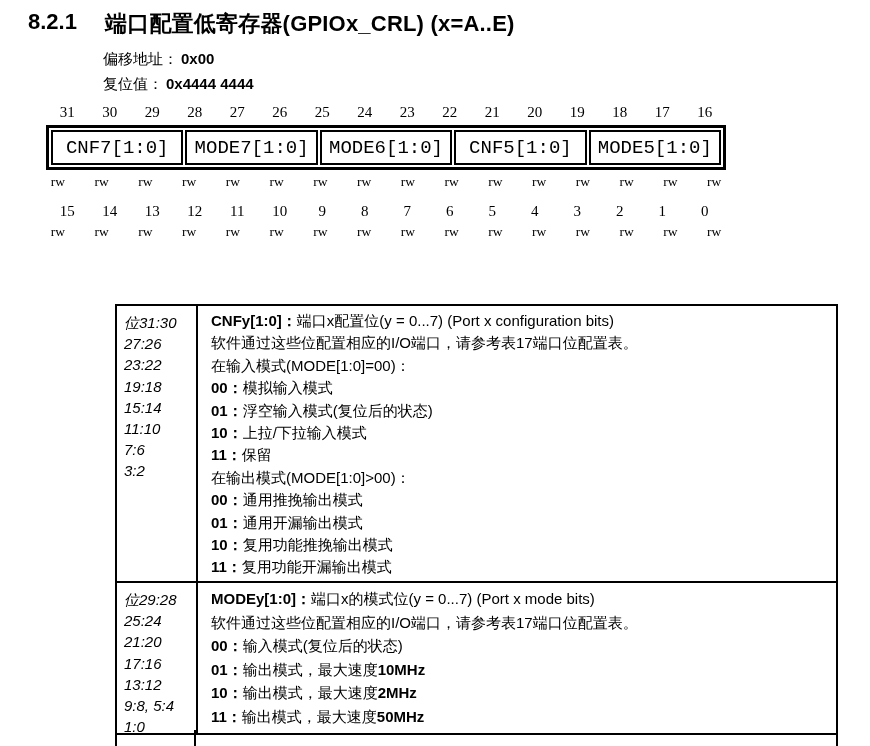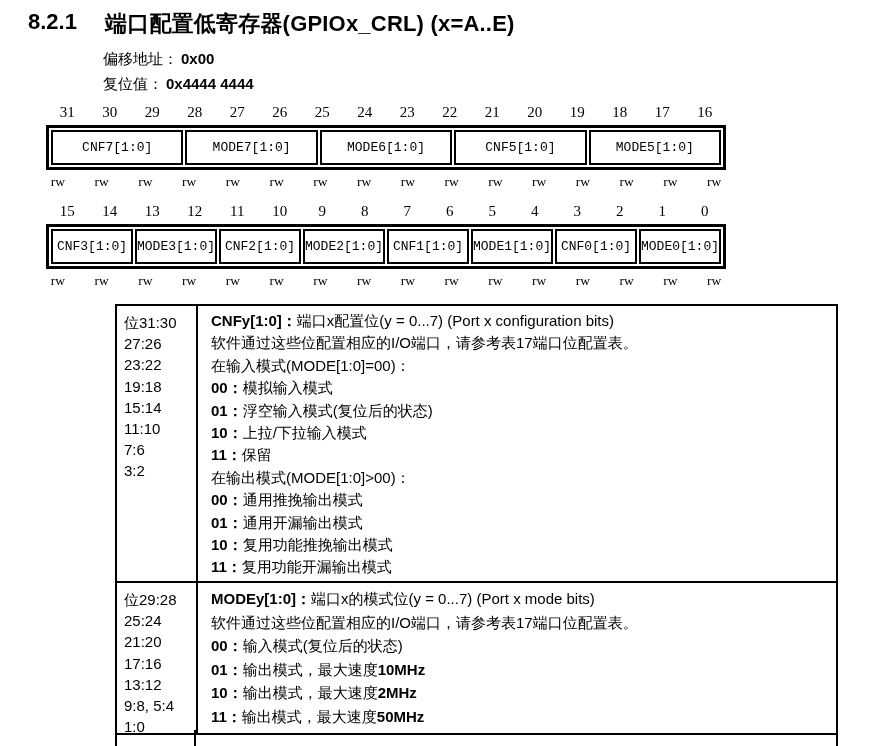--- a/index.html
+++ b/index.html
@@ -23,32 +23,32 @@
 
   
   .reg-group{position:absolute;left:46px;width:680px;}
   .reg-group-high{top:104px;}
   .reg-group-low{top:203px;}
   .bits-row{display:flex;height:17px;margin-bottom:4px;
     font-family:"Liberation Serif",serif;font-size:15px;}
   .bits-row span{flex:1;text-align:center;}
   .field-row{display:flex;gap:2px;border:3px solid #000;padding:2px;height:45px;}
   .field-cell{flex:1;border:2px solid #000;display:flex;align-items:center;justify-content:center;
-    font-family:"Liberation Mono",monospace;font-size:13px;white-space:nowrap;}
+    font-family:"Liberation Mono",monospace;font-size:19px;white-space:nowrap;}
   .access-row{display:flex;margin-top:4px;
     font-family:"Liberation Serif",serif;font-size:13.5px;gap:20px;}
   .access-row span{flex:1;text-align:center;}
 
   
   .desc-table{position:absolute;left:115px;top:304px;width:723px;border:2px solid #000;}
   .desc-row{display:flex;}
   .desc-row-cnf{height:277px;border-bottom:2px solid #000;}
   .desc-row-mode{height:150px;}
   .desc-bits{width:81px;border-right:2px solid #000;padding:6px 2px 0 7px;
-    font-size:15px;line-height:21.2px;white-space:nowrap;}
+    font-size:15px;line-height:21.2px;white-space:nowrap;font-style:italic;}
   .desc-text{flex:1;padding:4px 6px 0 13px;font-size:15px;}
   .desc-row-cnf .desc-text{line-height:22.4px;}
   .desc-row-mode .desc-text{line-height:23.6px;}
   .desc-text b, .desc-bits b{font-weight:bold;}
 
   
   .stub{position:absolute;top:730px;width:2px;height:16px;background:#000;}
   .stub-left{left:115px;}
   .stub-mid{left:194px;}
   .stub-right{left:836px;}
@@ -124,30 +124,20 @@
       <span>8</span>
       <span>7</span>
       <span>6</span>
       <span>5</span>
       <span>4</span>
       <span>3</span>
       <span>2</span>
       <span>1</span>
       <span>0</span>
     </div>
-  <div class="field-row">
-      <div class="field-cell">CNF3[1:0]</div>
-      <div class="field-cell">MODE3[1:0]</div>
-      <div class="field-cell">CNF2[1:0]</div>
-      <div class="field-cell">MODE2[1:0]</div>
-      <div class="field-cell">CNF1[1:0]</div>
-      <div class="field-cell">MODE1[1:0]</div>
-      <div class="field-cell">CNF0[1:0]</div>
-      <div class="field-cell">MODE0[1:0]</div>
-    </div>
   <div class="access-row">
       <span>rw</span>
       <span>rw</span>
       <span>rw</span>
       <span>rw</span>
       <span>rw</span>
       <span>rw</span>
       <span>rw</span>
       <span>rw</span>
       <span>rw</span>

